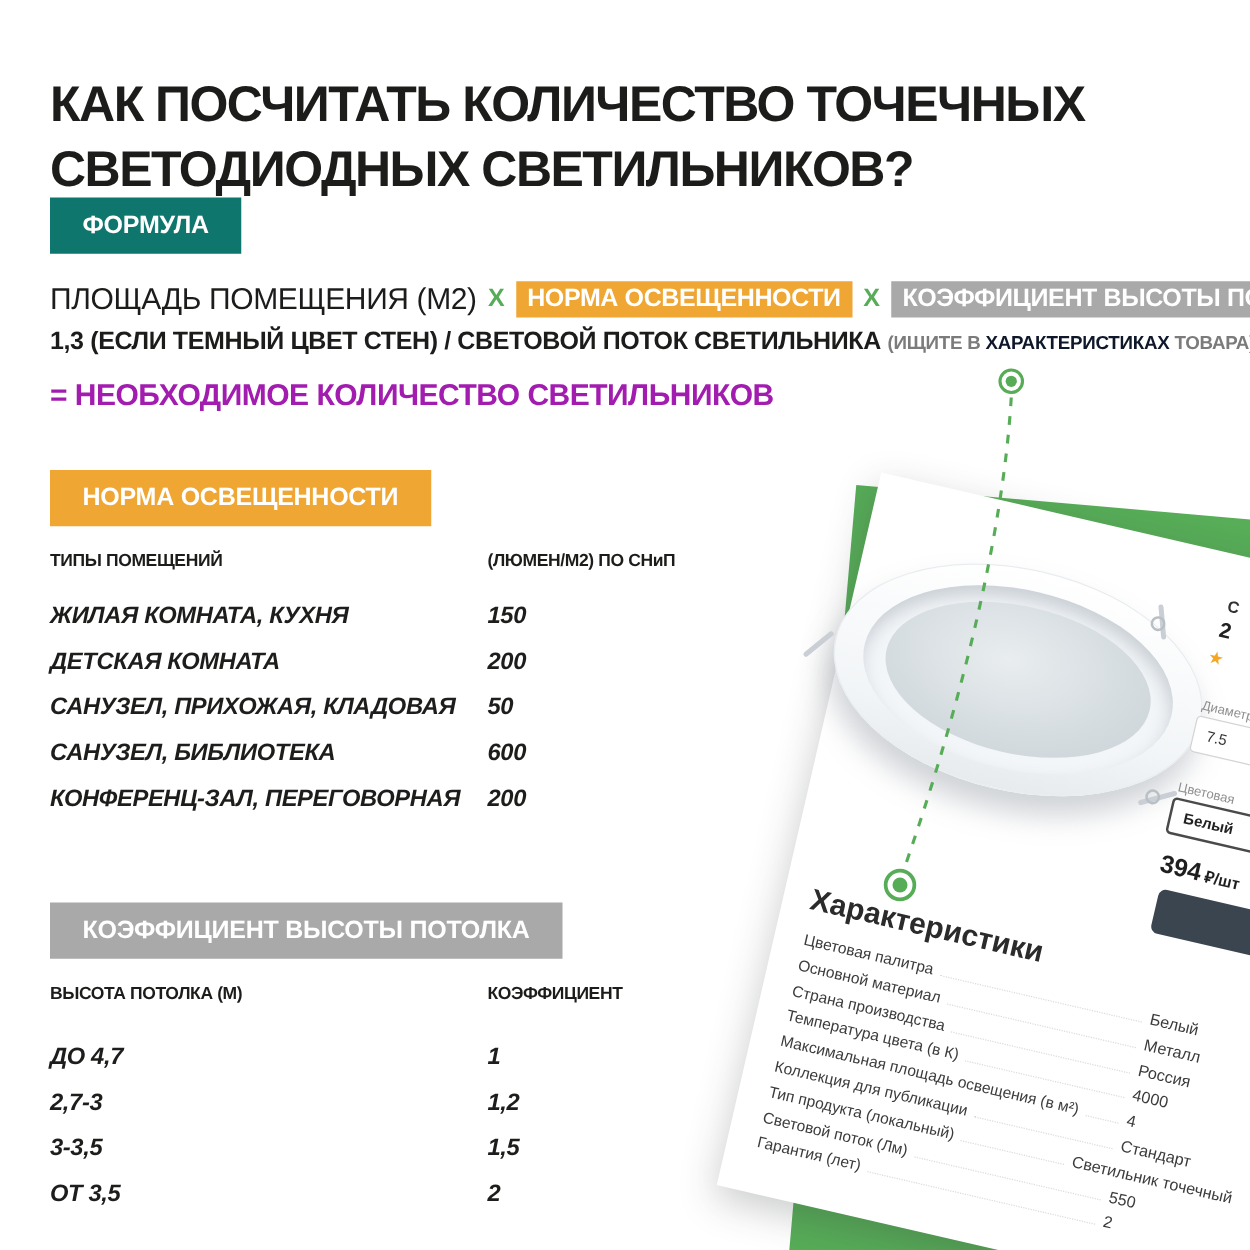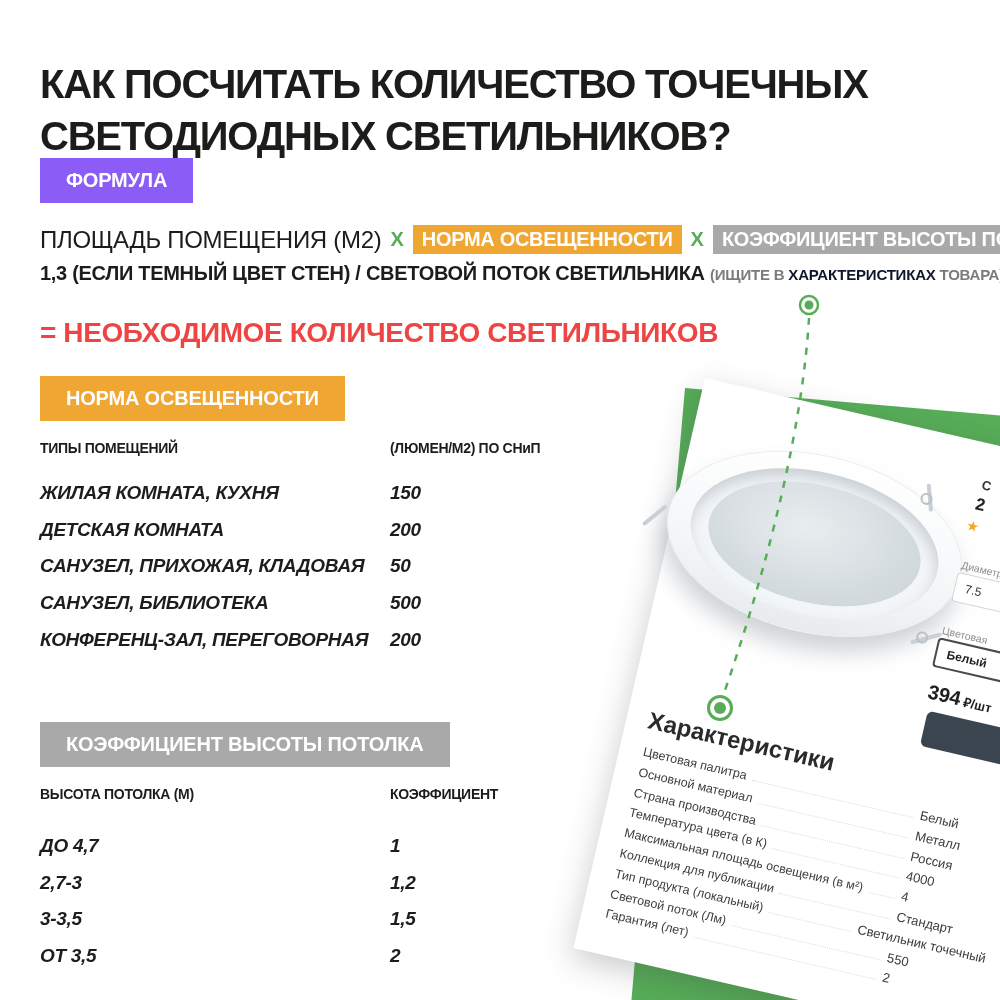--- a/index.html
+++ b/index.html
@@ -11,35 +11,35 @@
   
   .main-title {
     position:absolute; left:40px; top:26px; font-size:40px; line-height:52px;
     font-weight:700; letter-spacing:-1.2px; color:#1c1c1a; white-space:nowrap;margin-top:32px;
   }
   
   .badge {
     position:absolute; left:40px; height:45px; line-height:45px; padding:0 26px;
     color:#fff; font-size:20px; font-weight:700; letter-spacing:-0.2px; white-space:nowrap;
   }
-  .badge-green  { top:158px; background:#8b5cf6; }
+  .badge-green  { top:158px; background:#0f766e; }
   .badge-orange { top:376px; background:#efa633; }
   .badge-gray   { top:722px; background:#a9a9a9; }
   
   .f-line { position:absolute; left:40px; white-space:nowrap; }
   .f1 { top:225px; display:flex; align-items:center; gap:9px; }
   .f-black { font-size:24px; font-weight:400; letter-spacing:-0.3px; color:#1c1c1a; }
   .f-x { font-size:20px; font-weight:700; color:#57ac57; }
   .f-hl { font-size:20px; font-weight:700; letter-spacing:-0.3px; color:#fff; padding:3px 9px; }
   .f-hl.orange { background:#efa633; }
   .f-hl.gray   { background:#a9a9a9; }
   .f2 { top:262px; font-size:20px; font-weight:700; letter-spacing:-0.3px; }
   .f2 .note { font-size:15px; color:#7b7b7b; letter-spacing:-0.2px; }
   .f2 .note .green-word { color:#0f172a; }
-  .f3 { top:317px; font-size:28px; font-weight:700; letter-spacing:-0.4px; color:#ef4444; }
+  .f3 { top:303px; font-size:24px; font-weight:700; letter-spacing:-0.4px; color:#a21caf; }
   
   .tbl-head {
     position:absolute; left:40px; width:640px; display:grid;
     grid-template-columns:350px 1fr; font-size:14px; font-weight:700; letter-spacing:-0.3px;
   }
   .tbl-rows { position:absolute; left:40px; width:640px;font-style:italic; }
   .tbl-row {
     display:grid; grid-template-columns:350px 1fr; align-items:center;
     height:36.6px; font-size:19px; font-weight:700; letter-spacing:-0.3px; color:#1d1d1b;
   }
@@ -242,21 +242,21 @@
     <div class="tbl-row">
       <span>ДЕТСКАЯ КОМНАТА</span>
       <span>200</span>
     </div>
     <div class="tbl-row">
       <span>САНУЗЕЛ, ПРИХОЖАЯ, КЛАДОВАЯ</span>
       <span>50</span>
     </div>
     <div class="tbl-row">
       <span>САНУЗЕЛ, БИБЛИОТЕКА</span>
-      <span>500</span>
+      <span>600</span>
     </div>
     <div class="tbl-row">
       <span>КОНФЕРЕНЦ-ЗАЛ, ПЕРЕГОВОРНАЯ</span>
       <span>200</span>
     </div>
   </div>
 
   <div class="badge badge-gray">КОЭФФИЦИЕНТ ВЫСОТЫ ПОТОЛКА</div>
   <div class="tbl-head coef-head">
     <span>ВЫСОТА ПОТОЛКА (М)</span>

